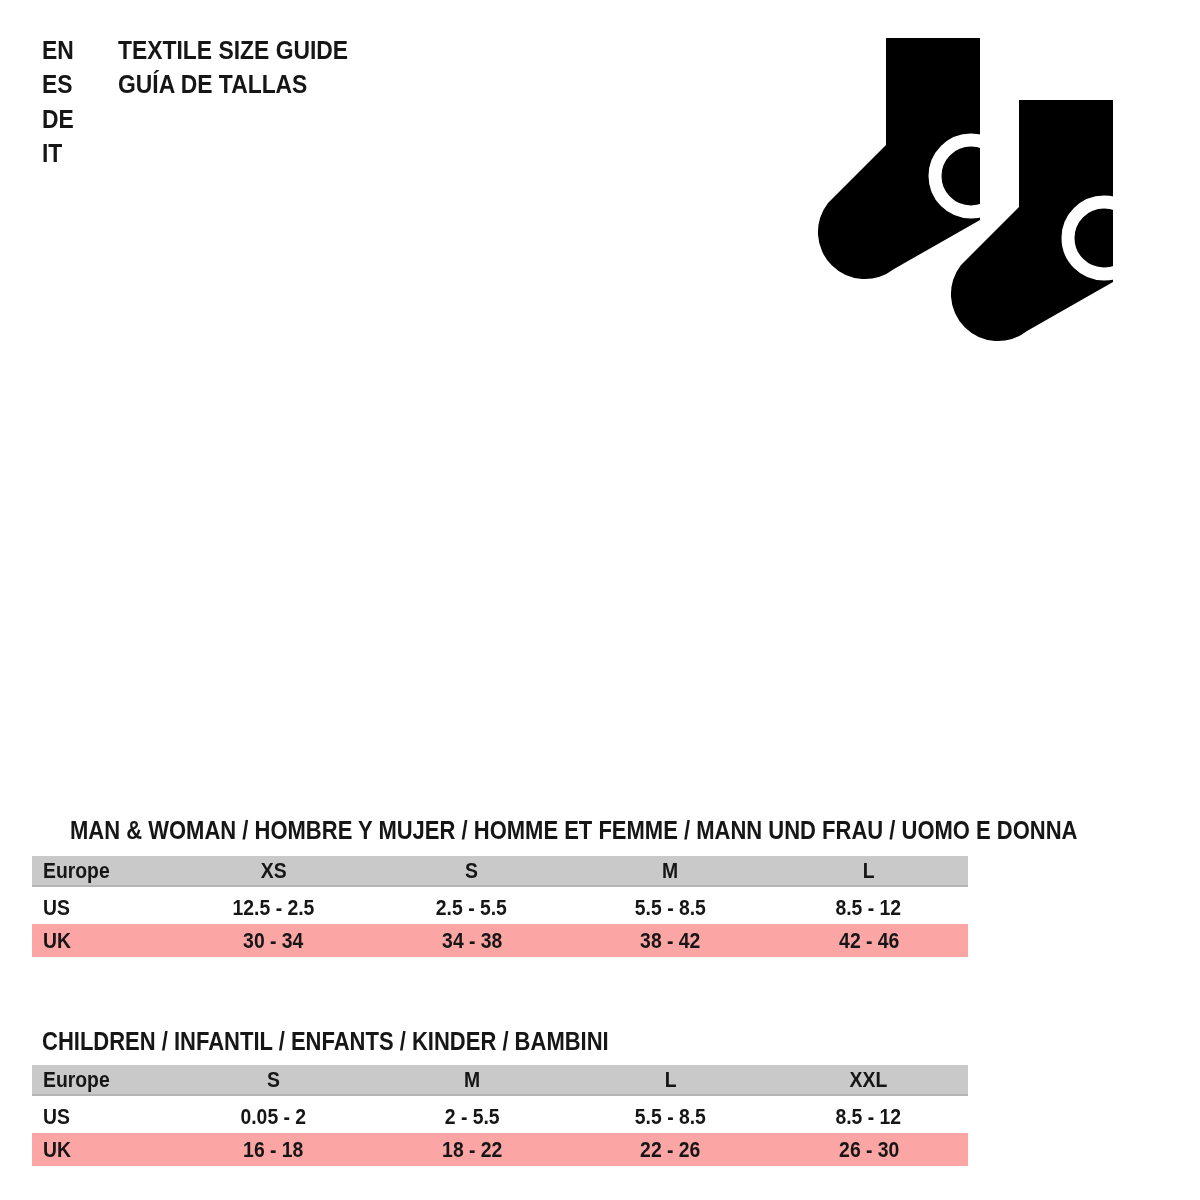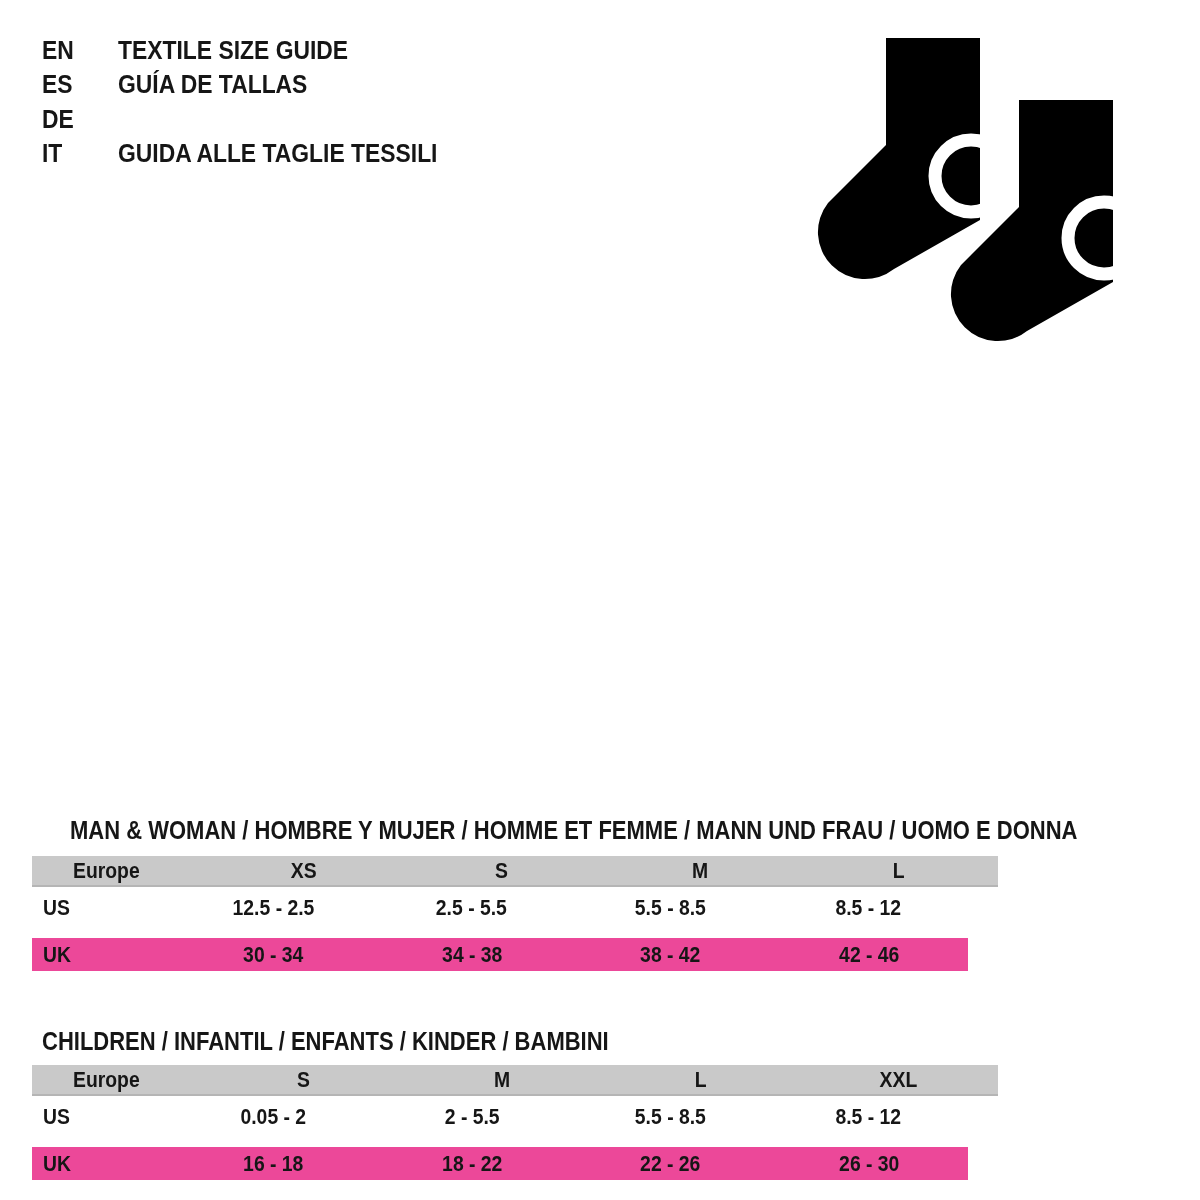--- a/index.html
+++ b/index.html
@@ -29,23 +29,23 @@
   .socks-icon{position:absolute;left:810px;top:30px;}
 
   
   .tbl-title{position:absolute;left:42px;font-size:25px;line-height:25px;}
   .title-1{top:818px;margin-left:28px;}
   .title-2{top:1029px;}
   .size-table{position:absolute;left:32px;width:936px;}
   .table-1{top:856px;}
   .table-2{top:1065px;}
   .trow{display:flex;align-items:center;width:100%;}
-  .trow.head{height:29px;background:#c9c9c9;border-bottom:2px solid #b5b5b5;margin-bottom:4px;padding-left:30px;}
+  .trow.head{height:29px;background:#c9c9c9;border-bottom:2px solid #b5b5b5;margin-bottom:4px;}
   .trow.r-us{height:33px;background:#ffffff;align-items:center;}
-  .trow.r-uk{height:33px;background:#ec4899;margin-top:14px;}
+  .trow.r-uk{height:33px;background:#fca5a5;}
   .tcell{flex:1;text-align:center;font-size:22px;}
   .tcell.lab{flex:0 0 142px;text-align:left;padding-left:11px;box-sizing:border-box;}
 </style>
 </head>
 <body>
 
 <div class="canvas">
 
   <div class="lang-list">
     <div class="lang-row">
@@ -54,21 +54,20 @@
     </div>
     <div class="lang-row">
       <span class="lang-code"><span class="cond">ES</span></span>
       <span class="lang-label"><span class="cond">GUÍA DE TALLAS</span></span>
     </div>
     <div class="lang-row">
       <span class="lang-code"><span class="cond">DE</span></span>
     </div>
     <div class="lang-row">
       <span class="lang-code"><span class="cond">IT</span></span>
-      <span class="lang-label"><span class="cond">GUIDA ALLE TAGLIE TESSILI</span></span>
     </div>
   </div>
 
 
   <svg class="socks-icon" width="305" height="320" viewBox="0 0 305 320" aria-hidden="true">
     <g transform="translate(0,8)">
       <path d="M76 0 H170 V182 L84 231 A47 47 0 0 1 18 165 L76 107 Z" fill="#000000"></path>
       <circle cx="161" cy="138" r="36" fill="none" stroke="#ffffff" stroke-width="13"></circle>
     </g>
     <g transform="translate(133,70)">

